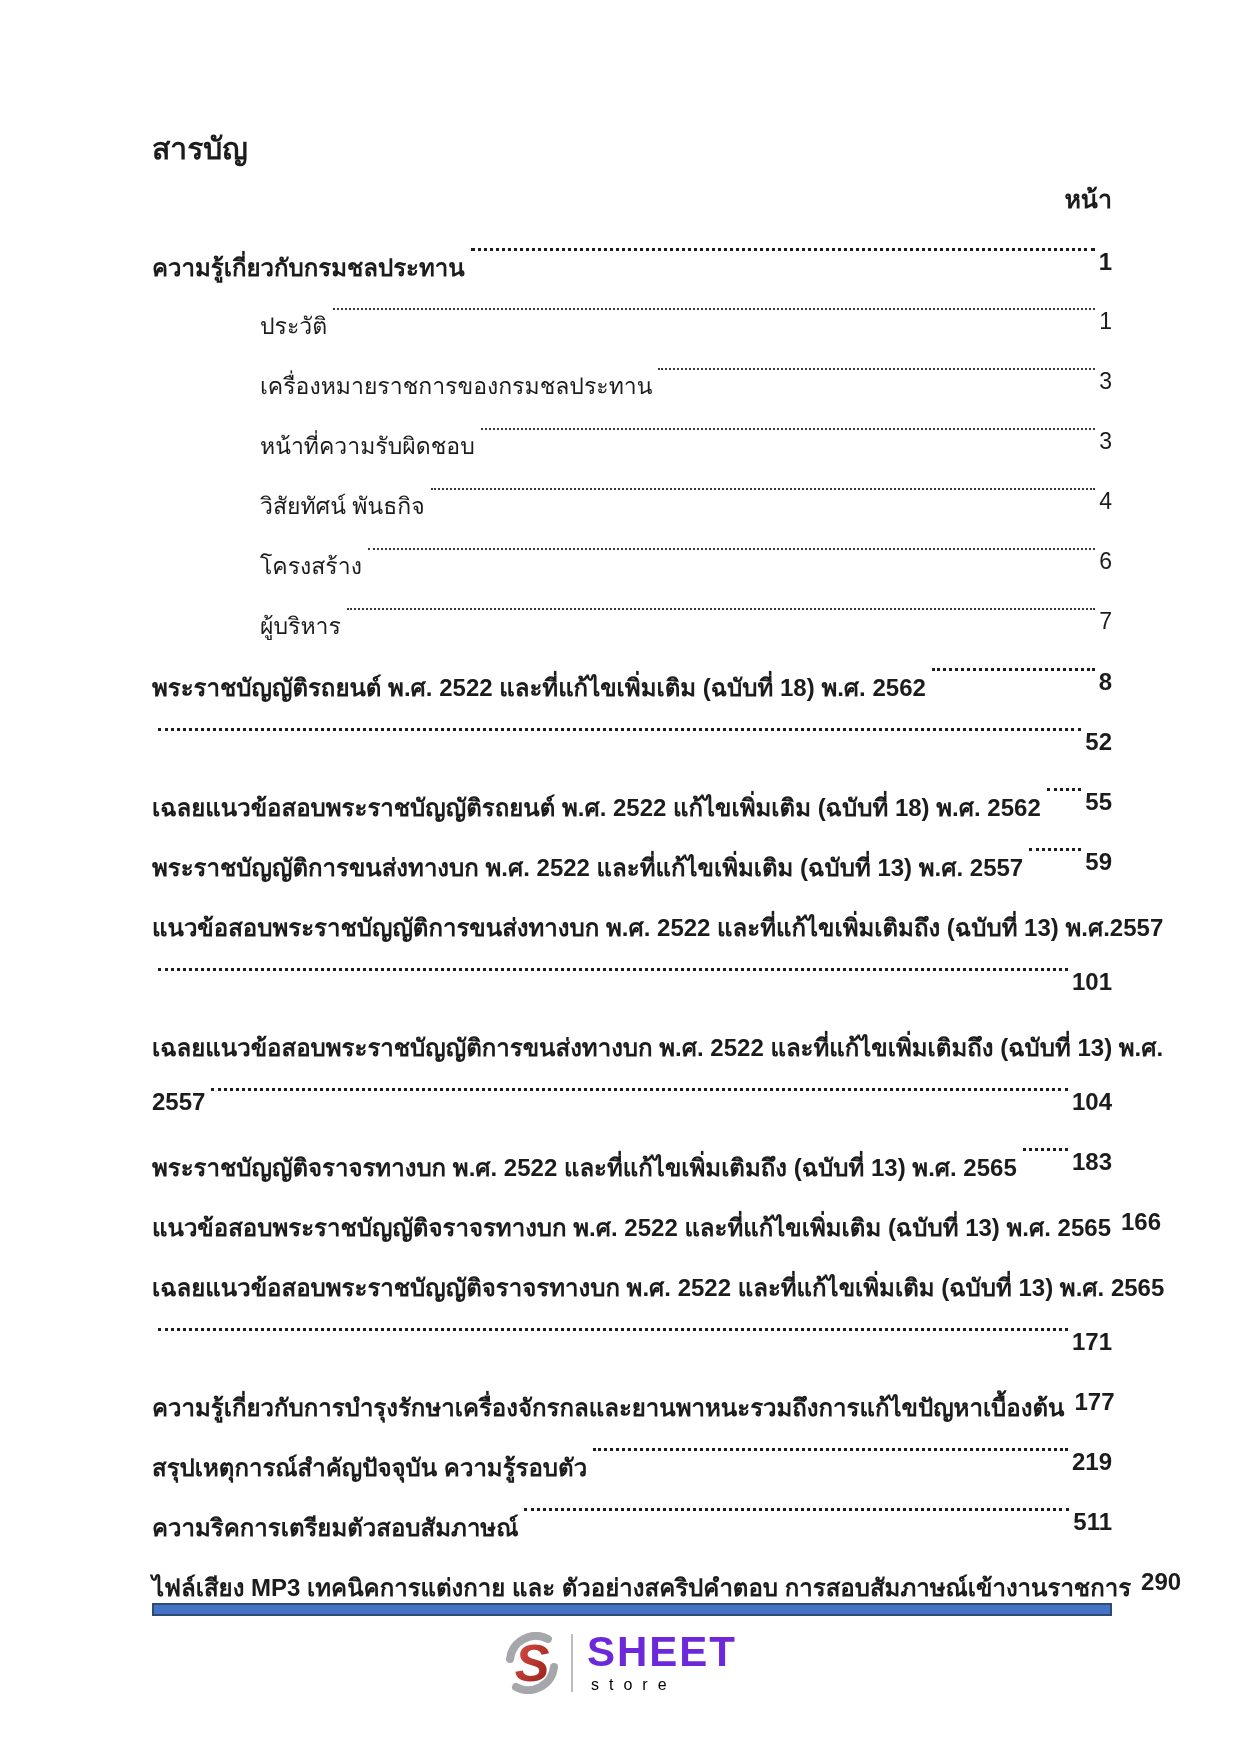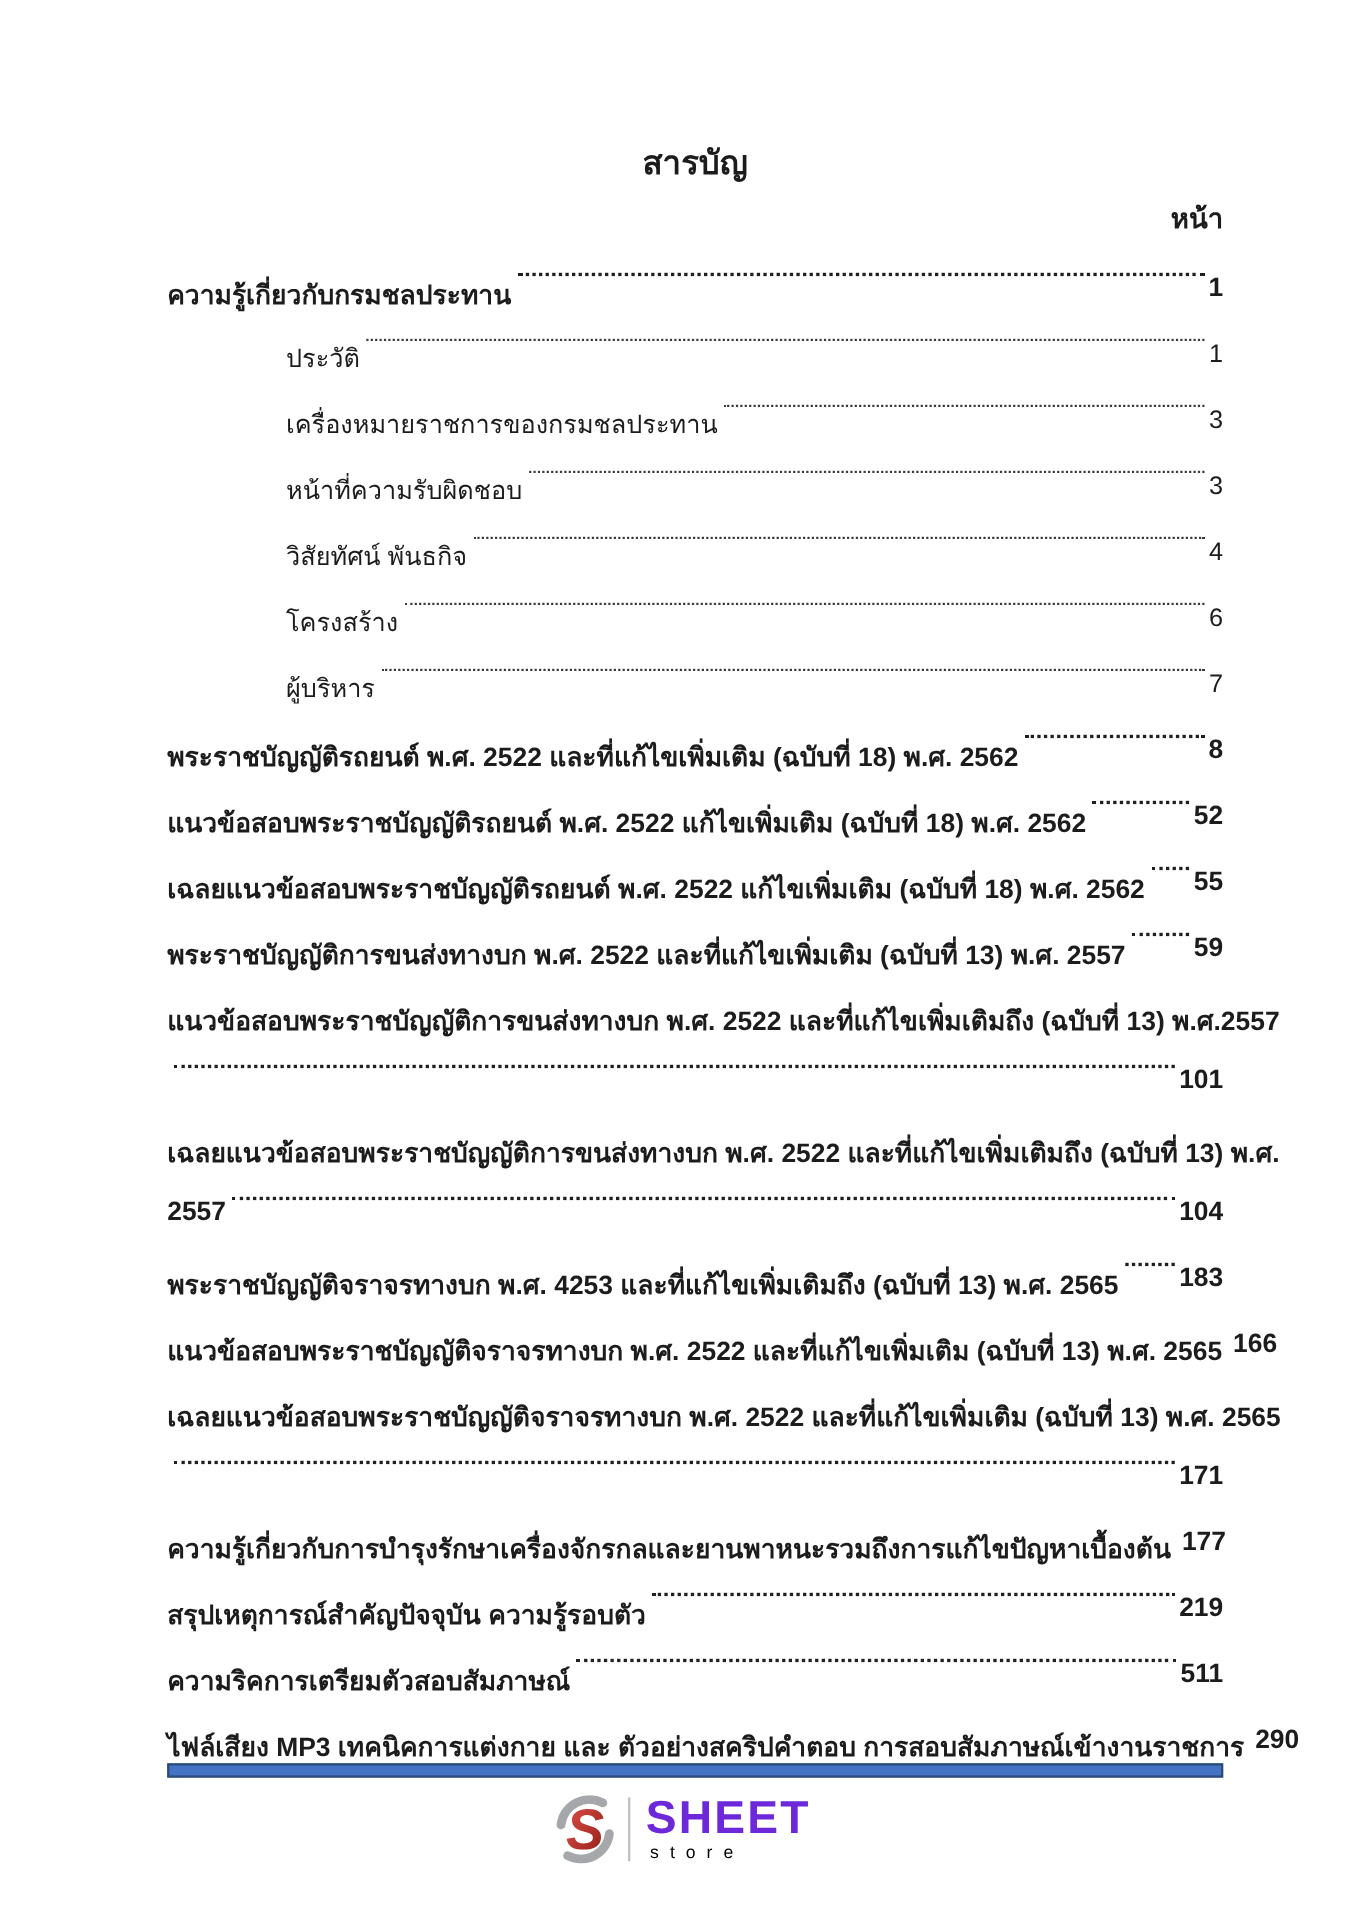--- a/index.html
+++ b/index.html
@@ -8,21 +8,20 @@
     width:1240px;height:1755px;
     background:#ffffff;
     font-family:"Liberation Sans","DejaVu Sans",sans-serif;
     color:#1c1c1c;
     overflow:hidden;
     box-sizing:border-box;
     padding:0 128px 0 152px;
   }
   .doc-title{
     margin-top:128px;
-    text-align:center;
     font-size:30px;
     font-weight:bold;
     line-height:42px;
   }
   .page-col-header{
     margin-top:10px;
     text-align:right;
     font-size:25px;
     font-weight:bold;
     line-height:38px;
@@ -131,21 +130,20 @@
         <span class="toc-text">ผู้บริหาร</span>
         <span class="toc-dots"></span>
         <span class="toc-page">7</span>
       </div>
       <div class="toc-row bold">
         <span class="toc-text">พระราชบัญญัติรถยนต์ พ.ศ. 2522 และที่แก้ไขเพิ่มเติม (ฉบับที่ 18) พ.ศ. 2562</span>
         <span class="toc-dots"></span>
         <span class="toc-page">8</span>
       </div>
       <div class="toc-row bold">
-        <span class="toc-text">แนวข้อสอบพระราชบัญญัติรถยนต์ พ.ศ. 2522  แก้ไขเพิ่มเติม (ฉบับที่ 18) พ.ศ. 2562</span>
         <span class="toc-dots"></span>
         <span class="toc-page">52</span>
       </div>
       <div class="toc-row bold">
         <span class="toc-text">เฉลยแนวข้อสอบพระราชบัญญัติรถยนต์ พ.ศ. 2522  แก้ไขเพิ่มเติม (ฉบับที่ 18) พ.ศ. 2562</span>
         <span class="toc-dots"></span>
         <span class="toc-page">55</span>
       </div>
       <div class="toc-row bold">
         <span class="toc-text">พระราชบัญญัติการขนส่งทางบก พ.ศ. 2522 และที่แก้ไขเพิ่มเติม (ฉบับที่ 13) พ.ศ. 2557</span>
@@ -162,21 +160,21 @@
       </div>
       <div class="toc-row bold">
         <span class="toc-text">เฉลยแนวข้อสอบพระราชบัญญัติการขนส่งทางบก พ.ศ. 2522 และที่แก้ไขเพิ่มเติมถึง (ฉบับที่ 13) พ.ศ.</span>
       </div>
       <div class="toc-row bold">
         <span class="toc-text">2557</span>
         <span class="toc-dots"></span>
         <span class="toc-page">104</span>
       </div>
       <div class="toc-row bold">
-        <span class="toc-text">พระราชบัญญัติจราจรทางบก พ.ศ. 4253 และที่แก้ไขเพิ่มเติมถึง (ฉบับที่ 13) พ.ศ. 2565</span>
+        <span class="toc-text">พระราชบัญญัติจราจรทางบก พ.ศ. 2522 และที่แก้ไขเพิ่มเติมถึง (ฉบับที่ 13) พ.ศ. 2565</span>
         <span class="toc-dots"></span>
         <span class="toc-page">183</span>
       </div>
       <div class="toc-row bold">
         <span class="toc-text">แนวข้อสอบพระราชบัญญัติจราจรทางบก พ.ศ. 2522 และที่แก้ไขเพิ่มเติม (ฉบับที่ 13) พ.ศ. 2565</span>
         <span class="toc-dots"></span>
         <span class="toc-page">166</span>
       </div>
       <div class="toc-row bold">
         <span class="toc-text">เฉลยแนวข้อสอบพระราชบัญญัติจราจรทางบก พ.ศ. 2522 และที่แก้ไขเพิ่มเติม (ฉบับที่ 13) พ.ศ. 2565</span>

